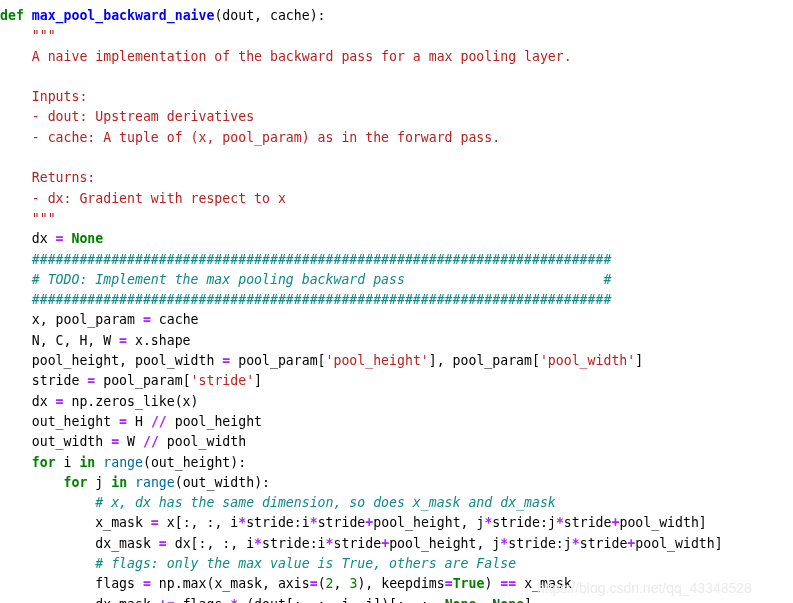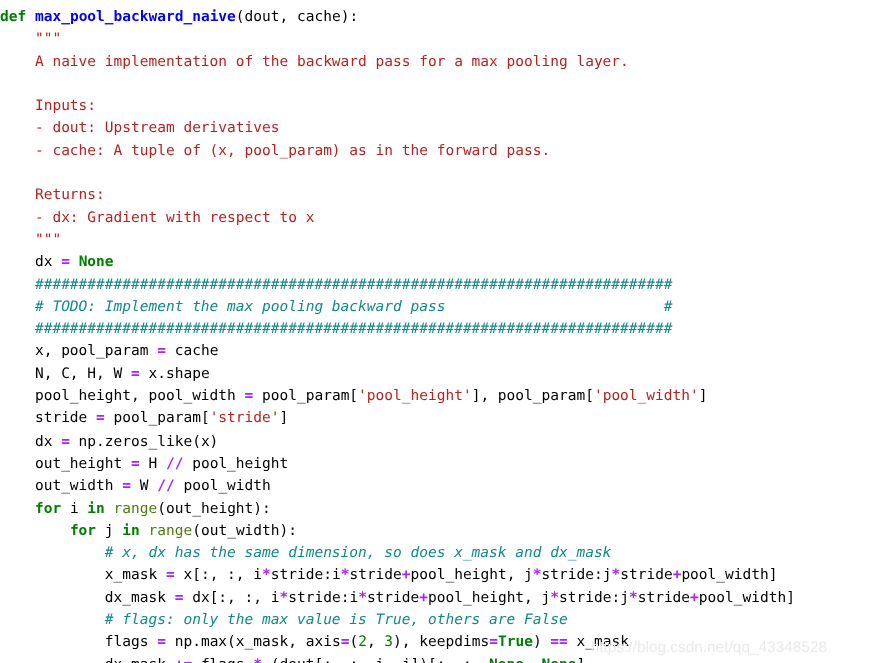--- a/index.html
+++ b/index.html
@@ -36,21 +36,21 @@
   .ln {
     display: block;
     height: 20.3px;
     white-space: pre;
   }
   
   .t-plain    { color: #000000; }
   .t-kw       { color: #008000; font-weight: bold; }
   .t-kwc      { color: #008000; font-weight: bold; }
   .t-fname    { color: #0000FF; font-weight: bold; }
-  .t-builtin  { color: #4d7c0f; }
+  .t-builtin  { color: #0369a1; }
   .t-str      { color: #BA2121; }
   .t-doc      { color: #BA2121; }
   .t-comment  { color: #118A8A; font-style: italic; }
   .t-op       { color: #AA22FF; font-weight: bold; }
   .t-num      { color: #008000; }
 
   #watermark {
     position: absolute;
     left: 537px;
     top: 580px;

